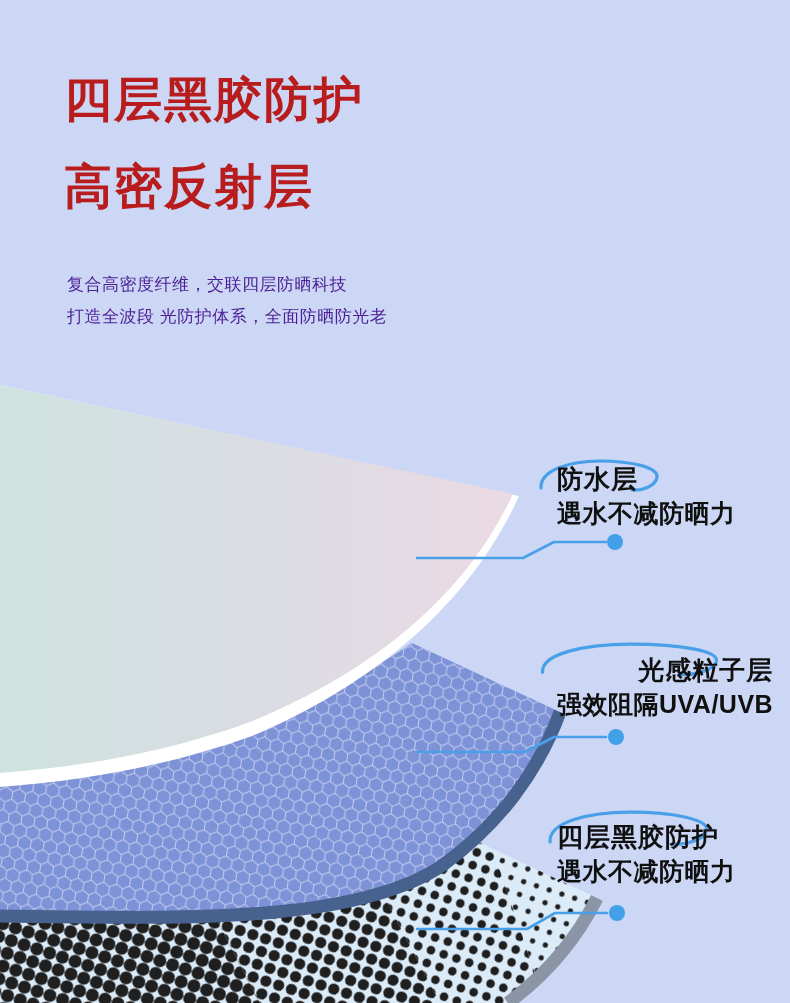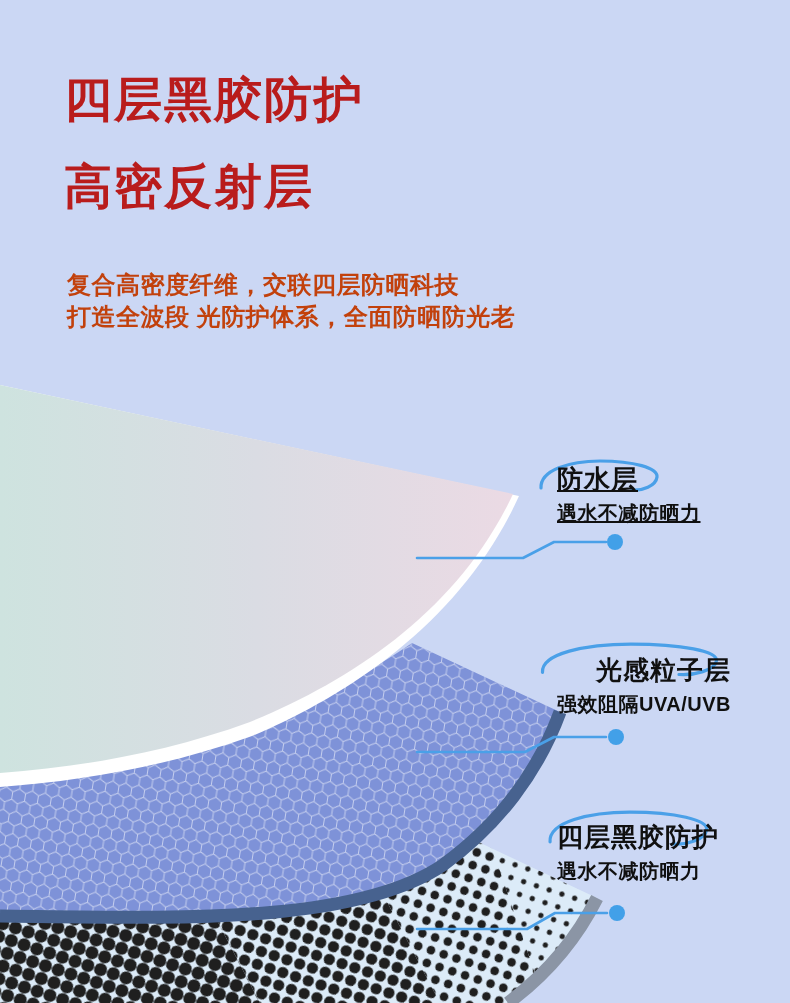--- a/index.html
+++ b/index.html
@@ -11,27 +11,27 @@
     font-family:"Liberation Sans", sans-serif;
   }
   .illustration{position:absolute;left:0;top:0;width:790px;height:1003px;}
   .title{
     position:absolute;left:64px;top:56px;
     font-size:48px;line-height:87px;font-weight:900;
     color:#b91c1c;letter-spacing:2px;white-space:nowrap;
   }
   .subtitle{
     position:absolute;left:67px;top:269px;
-    font-size:24px;line-height:32px;font-weight:700;
-    color:#c2410c;white-space:nowrap;letter-spacing:0.5px;
+    font-size:17px;line-height:32px;font-weight:400;
+    color:#4c1d95;white-space:nowrap;letter-spacing:0.5px;
   }
   .callout{position:absolute;left:557px;color:#101010;white-space:nowrap;}
   .callout .name{font-size:26px;line-height:33px;font-weight:700;letter-spacing:1px;}
-  .callout .desc{font-size:20px;line-height:31px;font-weight:600;margin-top:2px;letter-spacing:0.5px;}
-  .callout-1{top:463px;text-decoration:underline;}
+  .callout .desc{font-size:25px;line-height:31px;font-weight:600;margin-top:2px;letter-spacing:0.5px;}
+  .callout-1{top:463px;}
   .callout-2{top:654px;text-align:right;}
   .callout-3{top:821px;}
 </style>
 </head>
 <body>
 
 <div class="stage">
 
   <svg class="illustration" viewBox="0 0 790 1003" xmlns="http://www.w3.org/2000/svg">
     <defs>

